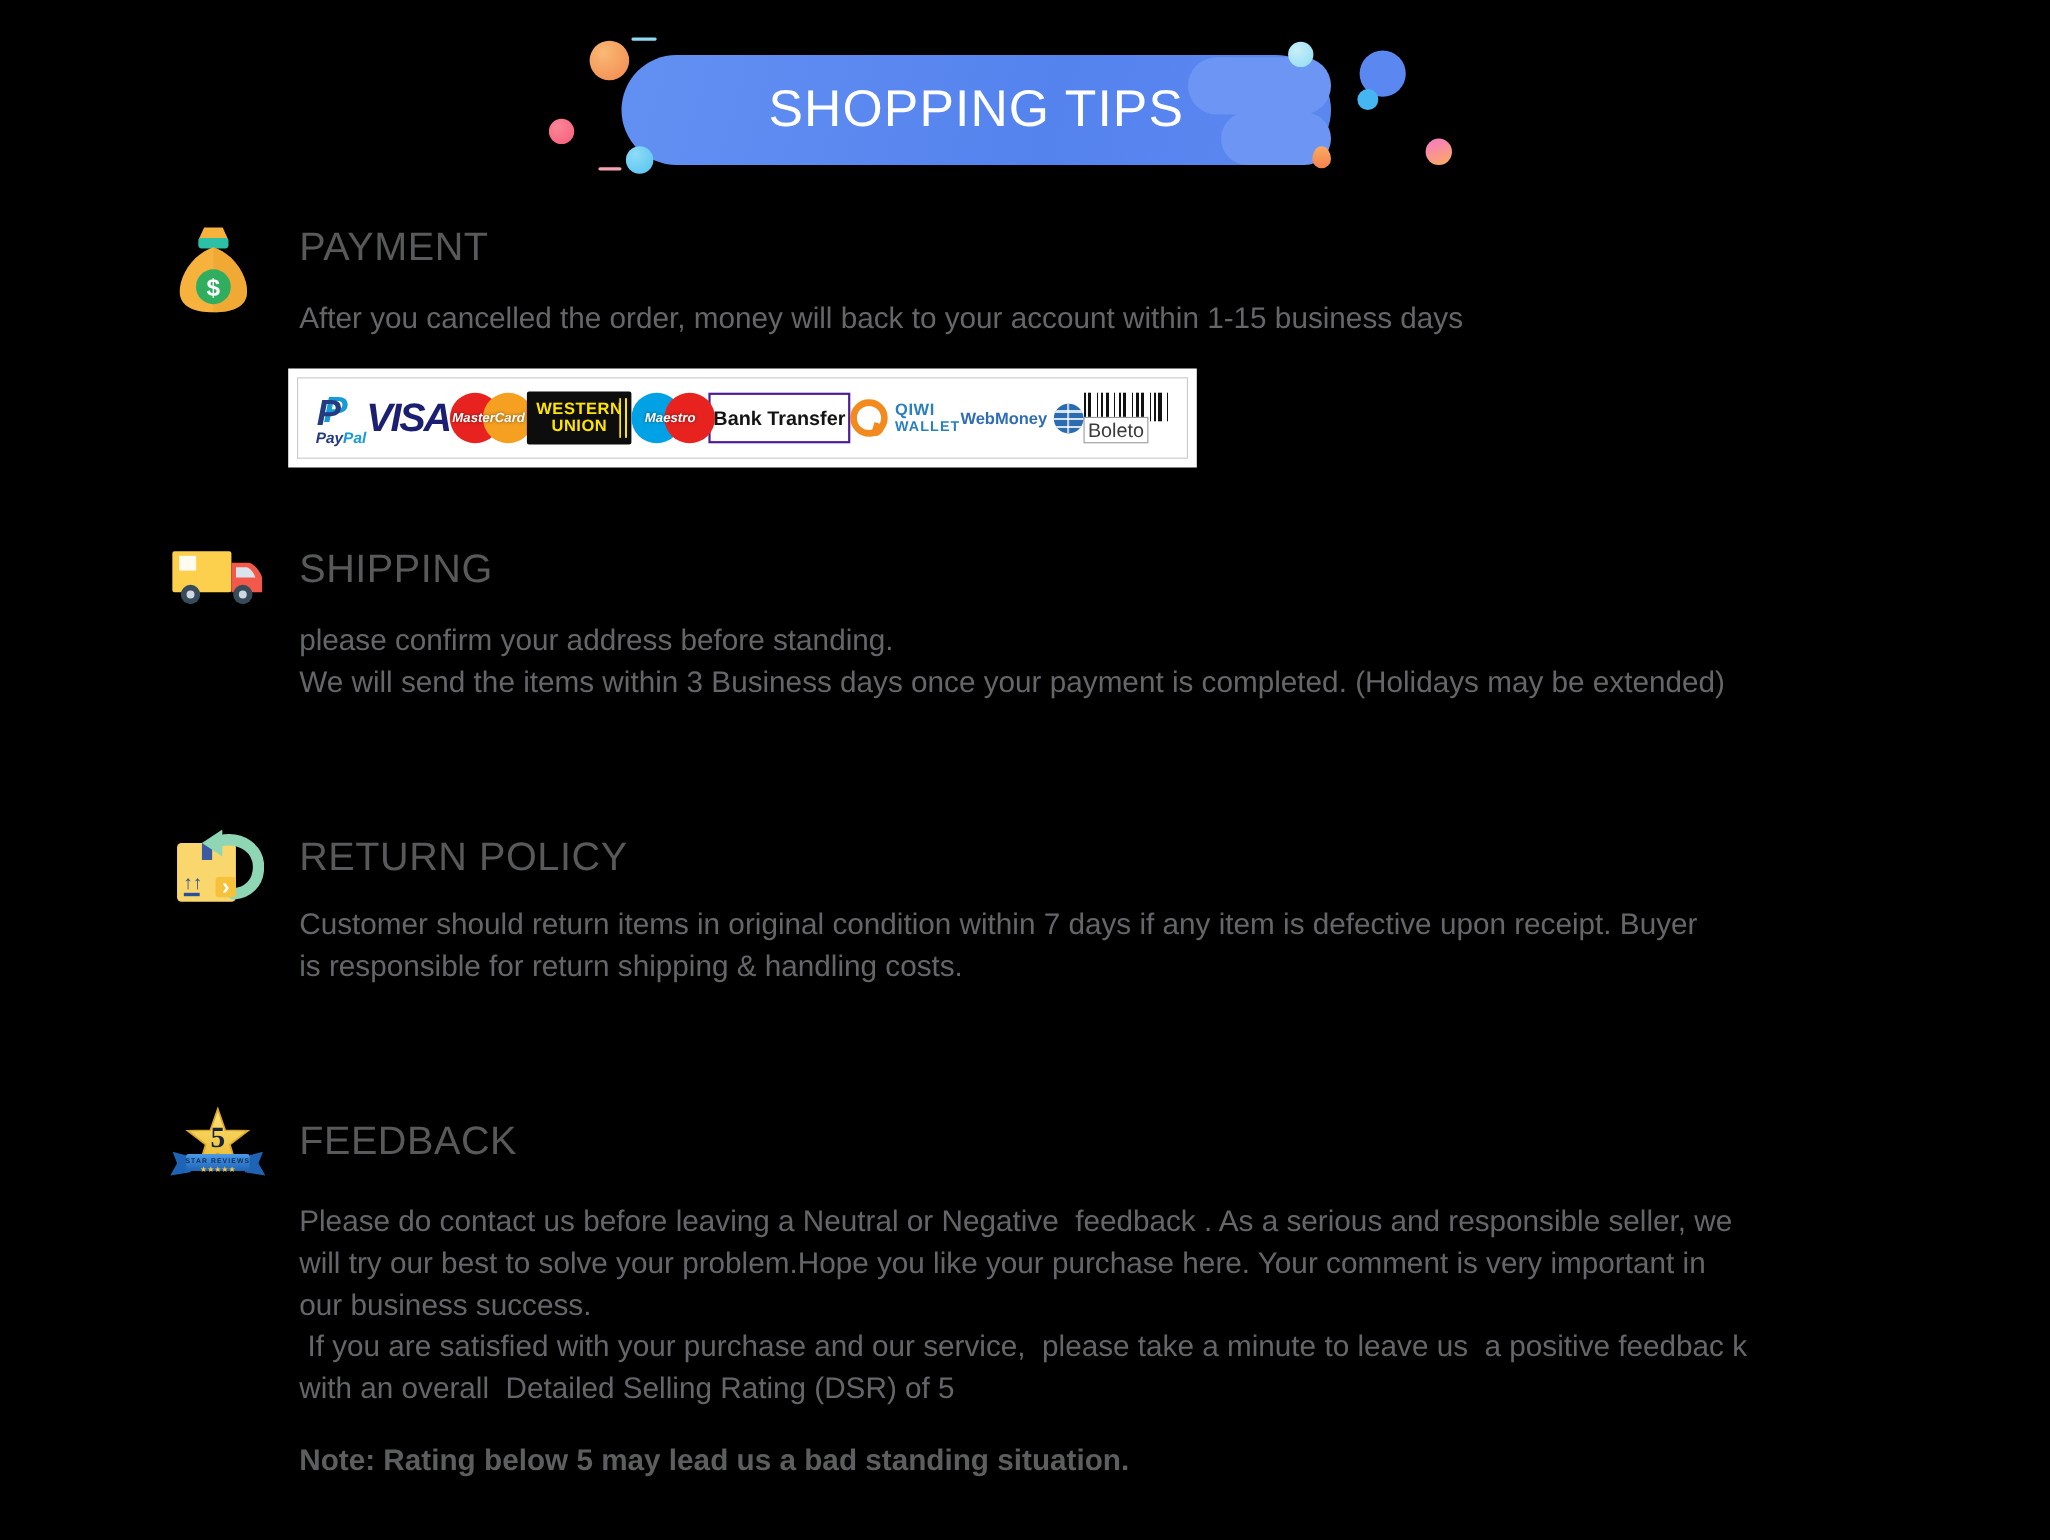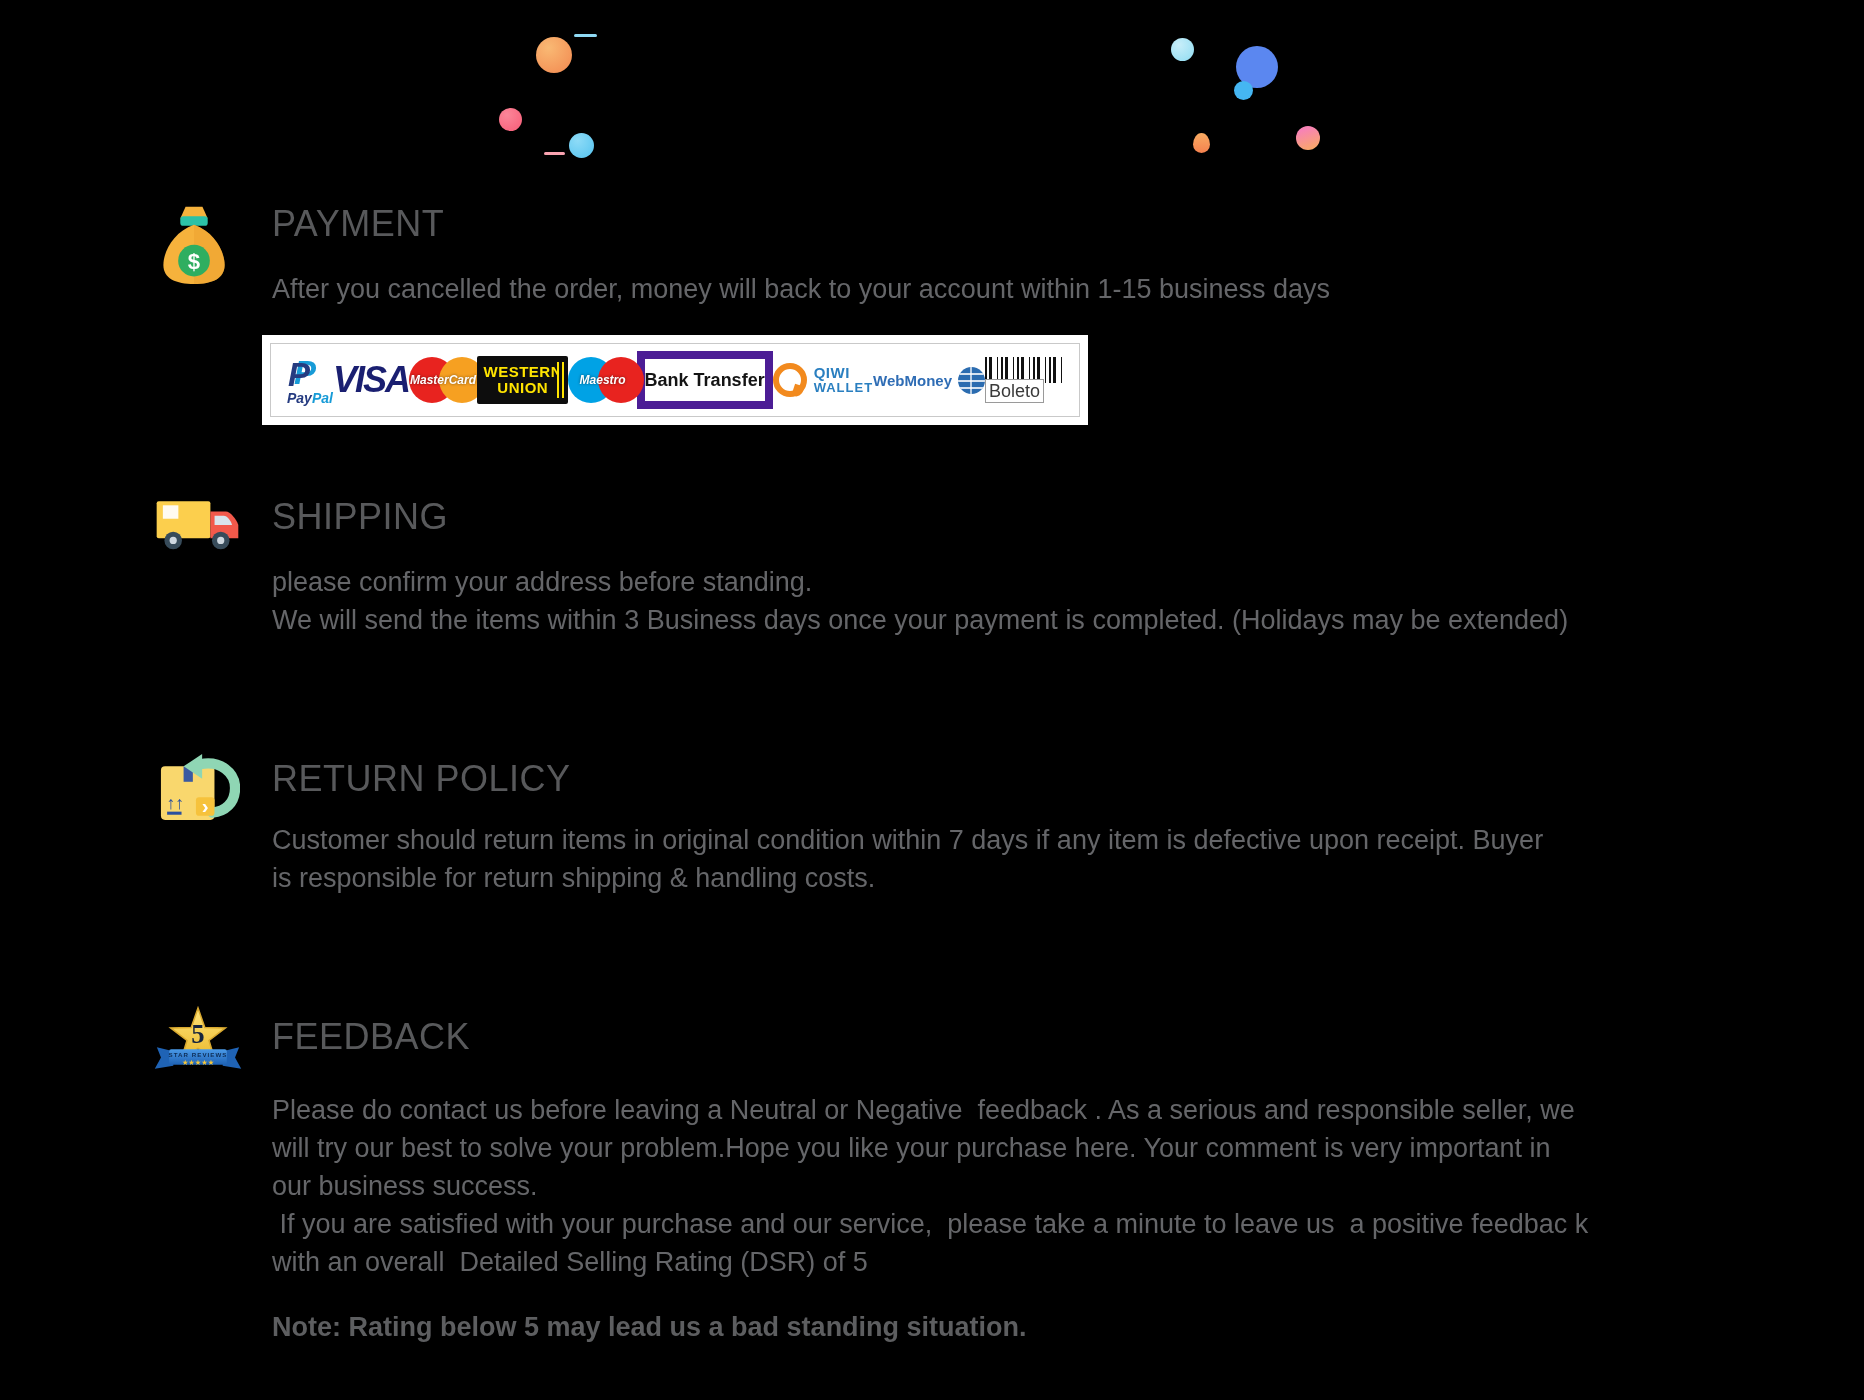--- a/index.html
+++ b/index.html
@@ -56,21 +56,21 @@
       text-shadow:0 0 3px rgba(0,0,0,.55);white-space:nowrap;}
   .mastercard .c1{background:#e8231f;} .mastercard .c2{background:#f6a021;}
   .maestro .c1{background:#00a2e5;} .maestro .c2{background:#e8231f;}
   
   .wu{width:102px;height:48px;background:#0d0d0d;border-radius:2px;display:flex;align-items:center;
       justify-content:center;position:relative;}
   .wu-txt{color:#ffe400;font-weight:900;font-size:15px;line-height:1.05;text-align:center;letter-spacing:.5px;}
   .wu-bars{position:absolute;right:3px;top:6px;bottom:6px;width:8px;
       background:repeating-linear-gradient(90deg,#ffe400 0 2px,#0d0d0d 2px 5px);}
   
-  .bank{width:134px;height:42px;border:8px solid #4c1d95;background:#fff;display:flex;
+  .bank{width:134px;height:42px;border:2px solid #4c1d95;background:#fff;display:flex;
         align-items:center;justify-content:center;}
   .bank-txt{font-size:18px;font-weight:800;color:#141414;white-space:nowrap;}
   
   .qiwi{flex-direction:row;gap:7px;}
   .qiwi-q{position:relative;width:34px;height:34px;border:6px solid #f28a1e;border-radius:50%;box-sizing:border-box;}
   .qiwi-q:after{content:"";position:absolute;right:-2px;bottom:-6px;width:10px;height:12px;
       background:#f28a1e;border-radius:0 0 70% 30%;transform:rotate(18deg);}
   .qiwi-txt{display:flex;flex-direction:column;align-items:flex-start;line-height:1.1;}
   .qiwi-l1{font-size:15px;font-weight:800;color:#2a7fc0;letter-spacing:.5px;}
   .qiwi-l2{font-size:13px;font-weight:800;color:#2a7fc0;letter-spacing:1px;}
@@ -86,20 +86,25 @@
   .boleto-code{width:78px;height:26px;
       background:repeating-linear-gradient(90deg,#111 0 2px,#fff 2px 4px,#111 4px 7px,#fff 7px 12px,#111 12px 13px,#fff 13px 16px);}
   .boleto-txt{margin-top:-4px;background:#fff;font-size:18px;font-weight:500;color:#3a3a3a;
       border:1px solid #9a9a9a;padding:0 3px;line-height:22px;}
 </style>
 </head>
 <body>
 
 <div class="stage">
 
+  <div class="banner">
+    <div class="banner-blob blob-a"></div>
+    <div class="banner-blob blob-b"></div>
+    <div class="banner-title">SHOPPING TIPS</div>
+  </div>
   <div class="dot dot-orange-l"></div>
   <div class="dot dot-pink-l"></div>
   <div class="dot dot-cyan-l"></div>
   <div class="line-cyan"></div>
   <div class="line-pink"></div>
   <div class="dot dot-cyan-r"></div>
   <div class="dot dot-blue-big"></div>
   <div class="dot dot-blue-sm"></div>
   <div class="dot dot-orange-r"></div>
   <div class="dot dot-pinkorange-r"></div>

